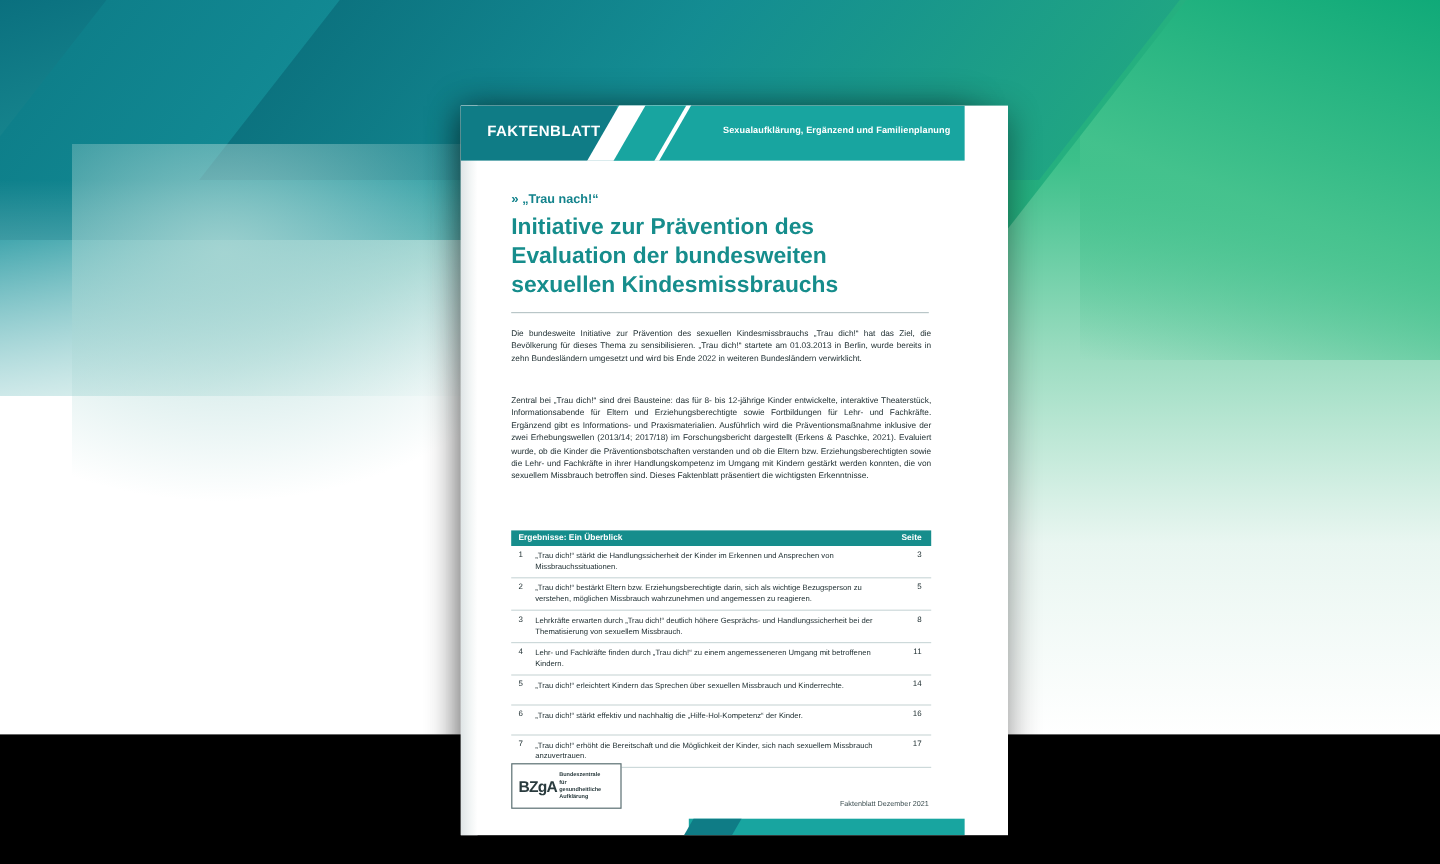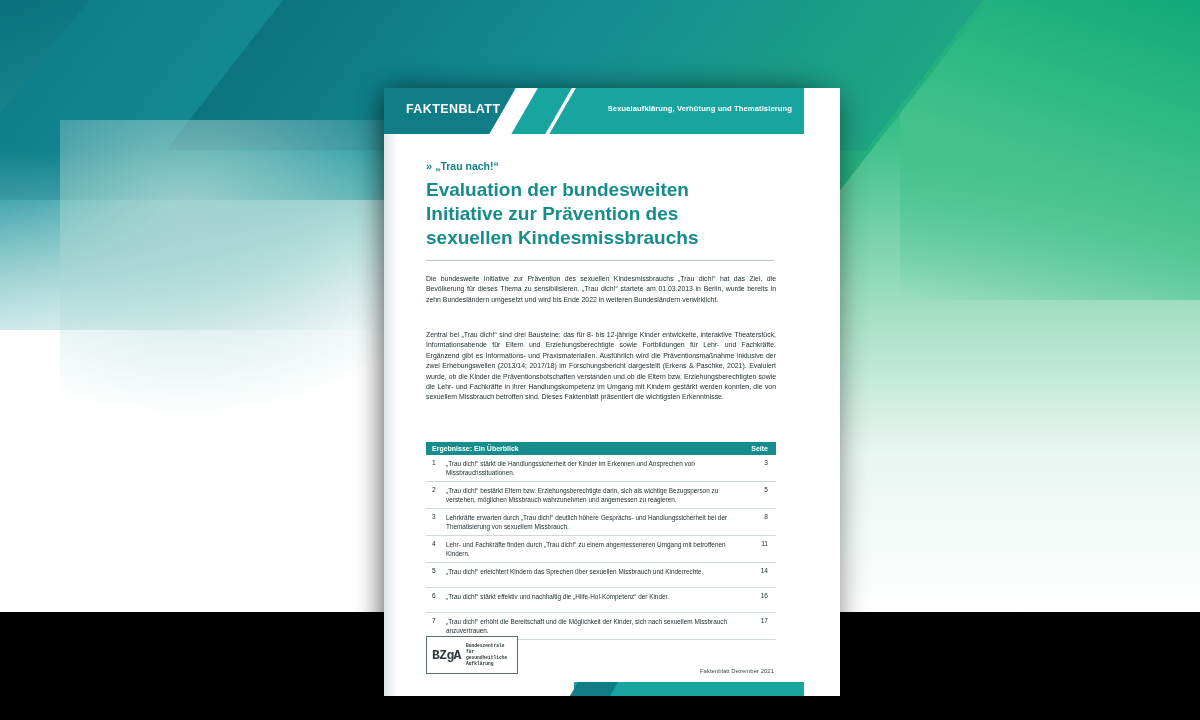--- a/index.html
+++ b/index.html
@@ -259,21 +259,20 @@
 
   
   .logo {
     position: absolute;
     left: 28px; bottom: 22px;
     width: 90px; height: 36px;
     border: 1.4px solid #5a6f72;
     background: #ffffff;
     display: flex;
     align-items: center;
-    font-family: Liberation Mono, monospace;
   }
   .logo-mark {
     font-size: 13px;
     font-weight: bold;
     color: #2a3b3e;
     letter-spacing: -.6px;
     padding-left: 5px;
     width: 34px;
   }
   .logo-txt {
@@ -328,32 +327,32 @@
 
   <div class="doc">
     <div class="doc-spine"></div>
 
     <div class="hdr">
       <div class="hdr-left"></div>
       <div class="hdr-right"></div>
       <div class="hdr-wedge"></div>
       <div class="hdr-wedge2"></div>
       <div class="hdr-title">FAKTENBLATT</div>
-      <div class="hdr-sub">Sexualaufklärung, Verhütung und Thematisierung</div>
+      <div class="hdr-sub">Sexualaufklärung, Ergänzend und Familienplanung</div>
     </div>
 
     <div class="content">
 
       <div class="kicker">
         <span class="chev">»</span><span>„Trau nach!“</span>
       </div>
 
       <div class="title">
+        <span class="ln">Initiative zur Prävention des</span>
         <span class="ln">Evaluation der bundesweiten</span>
-        <span class="ln">Initiative zur Prävention des</span>
         <span class="ln">sexuellen Kindesmissbrauchs</span>
       </div>
 
       <div class="rule"></div>
 
       <div class="para" id="para1">Die bundesweite Initiative zur Prävention des sexuellen Kindesmissbrauchs „Trau dich!“ hat das Ziel, die Bevölkerung für dieses Thema zu sensibilisieren. „Trau dich!“ startete am 01.03.2013 in Berlin, wurde bereits in zehn Bundesländern umgesetzt und wird bis Ende 2022 in weiteren Bundesländern verwirklicht.</div>
       <div class="para" id="para2">Zentral bei „Trau dich!“ sind drei Bausteine: das für 8- bis 12-jährige Kinder entwickelte, interaktive Theaterstück, Informationsabende für Eltern und Erziehungsberechtigte sowie Fortbildungen für Lehr- und Fachkräfte. Ergänzend gibt es Informations- und Praxismaterialien. Ausführlich wird die Präventionsmaßnahme inklusive der zwei Erhebungswellen (2013/14; 2017/18) im Forschungsbericht dargestellt (Erkens &amp; Paschke, 2021). Evaluiert wurde, ob die Kinder die Präventionsbotschaften verstanden und ob die Eltern bzw. Erziehungsberechtigten sowie die Lehr- und Fachkräfte in ihrer Handlungskompetenz im Umgang mit Kindern gestärkt werden konnten, die von sexuellem Missbrauch betroffen sind. Dieses Faktenblatt präsentiert die wichtigsten Erkenntnisse.</div>
 
       <div class="tbl">
         <div class="tbl-head">

